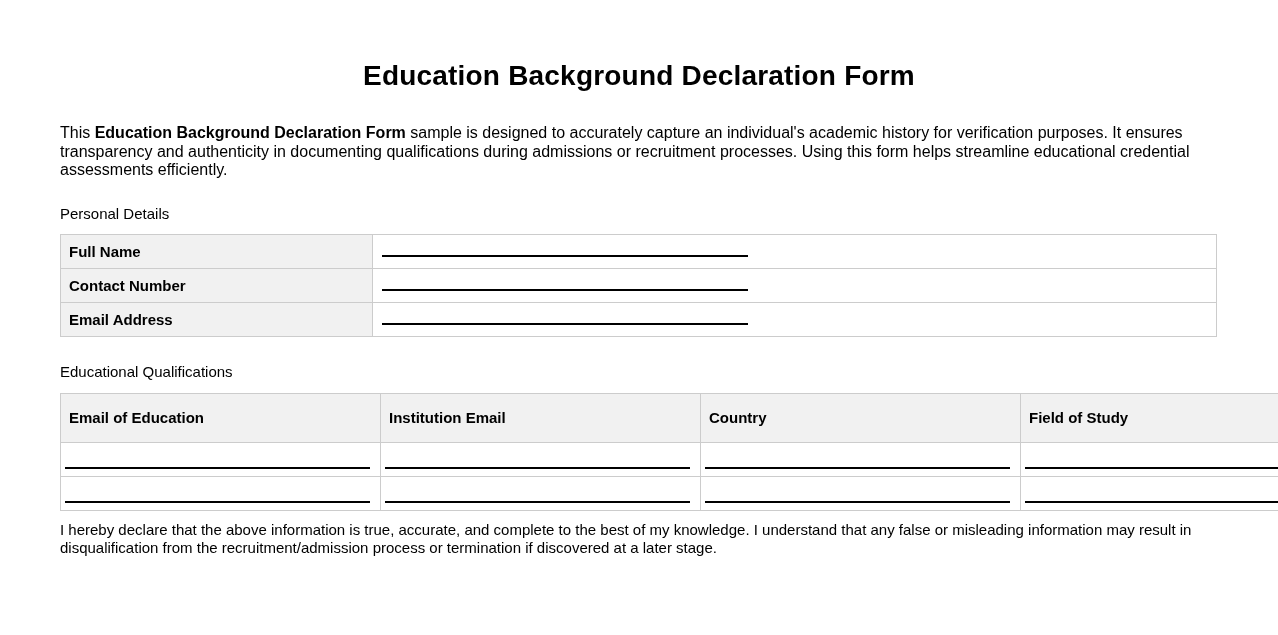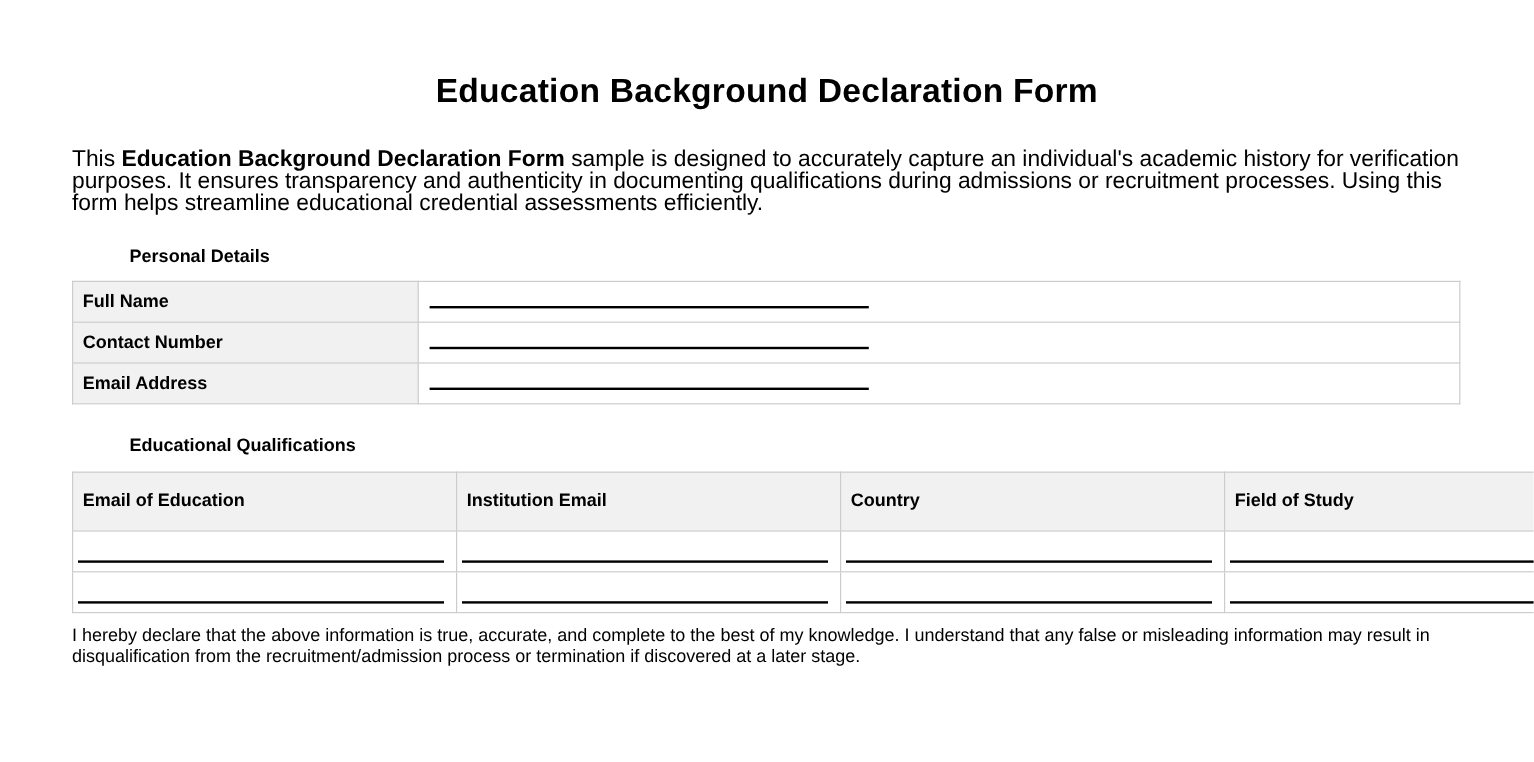--- a/index.html
+++ b/index.html
@@ -31,28 +31,27 @@
   h1.doc-title {
     margin-top: 57px;
     text-align: center;
     font-size: 28px;
     line-height: 38px;
     font-weight: bold;
     letter-spacing: 0.2px;
   }
   p.intro {
     margin-top: 29px;
-    font-size: 19px;
+    font-size: 16px;
     line-height: 18.5px;
   }
   h2.section-heading {
     font-size: 15px;
     line-height: 18px;
-    font-weight: bold;
-    margin-left: 48px;
+    font-weight: normal;
   }
   .h-personal { margin-top: 25px; }
   .h-qual     { margin-top: 26px; }
   .h-decl     { margin-top: 27px; }
 
   table {
     border-collapse: collapse;
     table-layout: fixed;
   }
   td, th {
@@ -60,21 +59,21 @@
     font-size: 15px;
     vertical-align: middle;
   }
 
   
   .pd-table {
     margin-top: 11px;
     width: 1157px;
   }
   .pd-table td.label-cell {
-    width: 288px;
+    width: 312px;
     height: 34px;
     background: var(--header-bg);
     font-weight: bold;
     padding-left: 8px;
   }
   .pd-table td.value-cell {
     height: 34px;
     padding: 0;
     vertical-align: top;
   }

